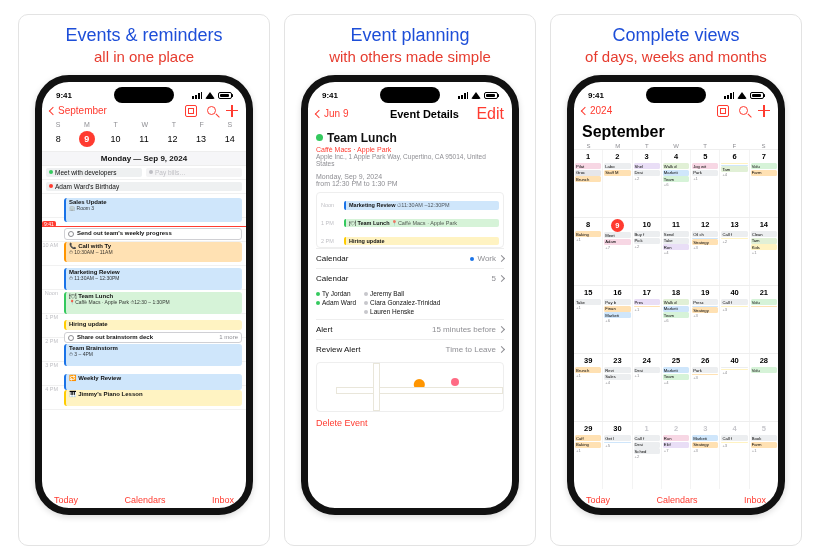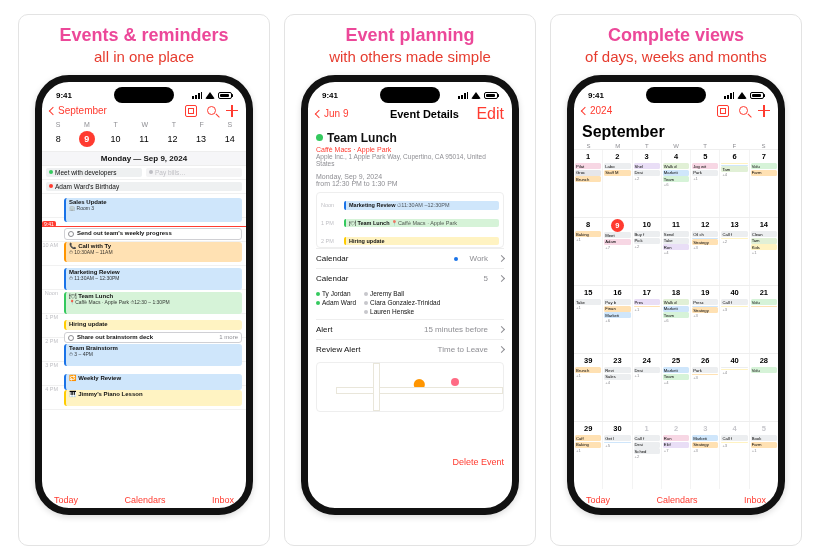--- a/index.html
+++ b/index.html
@@ -13,22 +13,22 @@
     flex: 1 1 0;
     border: 1px solid #e3e3e3;
     border-radius: 10px;
     background: #fff;
     display: flex; flex-direction: column; align-items: center;
     padding: 10px 6px 6px;
     overflow: hidden;
   }
   .headline {
     text-align: center;
-    color: #ec4899;
-    font-weight: 700;
+    color: #1d4ed8;
+    font-weight: 400;
     font-size: 18px;
     line-height: 1.15;
   }
   .subline {
     text-align: center;
     color: #e63c2f;
     font-weight: 400;
     font-size: 15px;
     margin-top: 2px;
     margin-bottom: 10px;
@@ -110,34 +110,34 @@
   .evd h2 { font-size:12px; font-weight:800; display:flex; align-items:center; gap:4px;}
   .greendot { width:7px;height:7px;border-radius:50%; background:#34c95e; display:inline-block;}
   .loc { color:#ff3b30; font-size:7px; margin-top:1px;}
   .addr { color:#8e8e93; font-size:6.5px; line-height:1.2;}
   .datetime { color:#8e8e93; font-size:7px; margin:5px 0;}
   .miniday { border:1px solid #eee; border-radius:4px; padding:3px 4px; font-size:6px; position:relative; height:56px; overflow:hidden;}
   .miniday .rowlbl{color:#bfbfc4; font-size:5.5px;}
   .miniday .mrow{display:flex; align-items:center; gap:3px; height:18px;}
   .miniday .mblock{flex:1; border-radius:2px; padding:1px 3px; font-size:5.5px;}
   .sectionrow { display:flex; justify-content:space-between; align-items:center; font-size:8px; padding:5px 0; border-top:1px solid #eee;}
-  .sectionrow .val { color:#8e8e93; display:flex; align-items:center; gap:11px;text-align:center;}
+  .sectionrow .val { color:#8e8e93; display:flex; align-items:center; gap:3px;text-align:center;}
   .inviteelist { display:flex; font-size:6.5px; gap:8px; padding:2px 0 4px;}
   .invcol { display:flex; flex-direction:column; gap:2px;}
   .invitem { display:flex; align-items:center; gap:2px;}
   .odot{width:4px;height:4px;border-radius:50%;}
   .map { height:50px; border-radius:4px; background:
     radial-gradient(circle at 55% 45%, #ff9500 0 5px, transparent 6px),
     linear-gradient( #fff 0, #fff 100%),
     repeating-linear-gradient(45deg, #f1efe8 0 6px, #eceade 6px 12px);
     border:1px solid #eee; margin-top:3px; position:relative; overflow:hidden;}
   .map::before{content:"";position:absolute;left:10%;right:0;top:50%;height:5px;background:#fff;border:1px solid #e9e6da;}
   .map::after{content:"";position:absolute;left:30%;top:0;bottom:0;width:5px;background:#fff;border:1px solid #e9e6da;}
   .mapPin{position:absolute; left:72%; top:30%; width:8px;height:8px;border-radius:50%;background:#ff6b84;}
-  .delete { text-align:right; color:#ff3b30; font-size:9px; padding:6px 0 2px;margin-top:39px;}
+  .delete { text-align:left; color:#ff3b30; font-size:9px; padding:6px 0 2px;}
 
   
   .monthtitle { font-size:16px; font-weight:800; padding:2px 8px 2px;}
   .monthhdr { display:flex; font-size:6px; color:#8e8e93;}
   .monthhdr span{flex:1;text-align:center;}
   .monthgrid { display:flex; flex-direction:column; height:340px;}
   .mrow2 { flex:1; display:flex; border-top:1px solid #eee;}
   .mcell { flex:1; border-right:1px solid #f3f3f3; padding:1px 1px; font-size:5px; overflow:hidden; position:relative;}
   .mcell:last-child{border-right:none;}
   .mdate { font-size:7.5px; font-weight:600; text-align:center; line-height:12px;}

